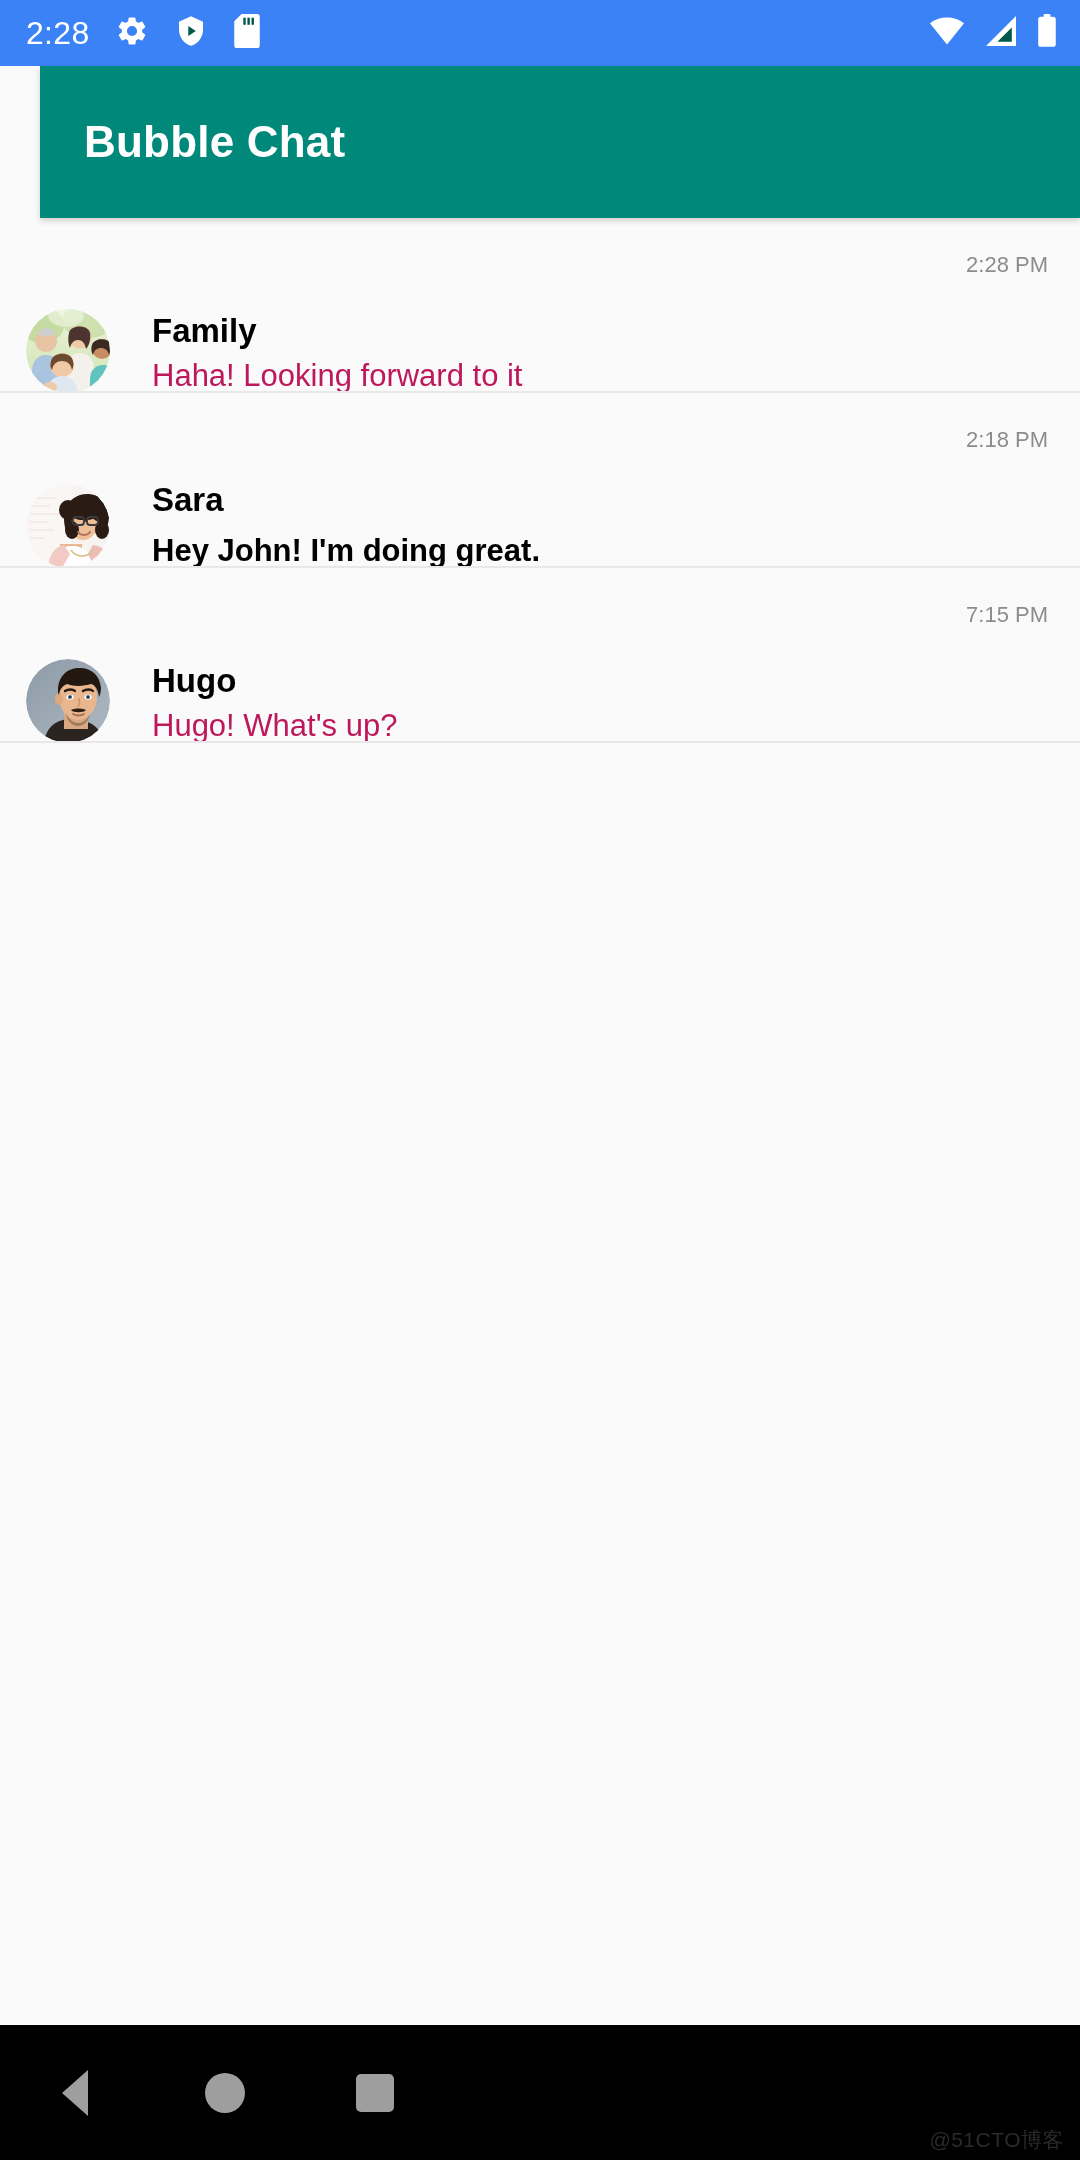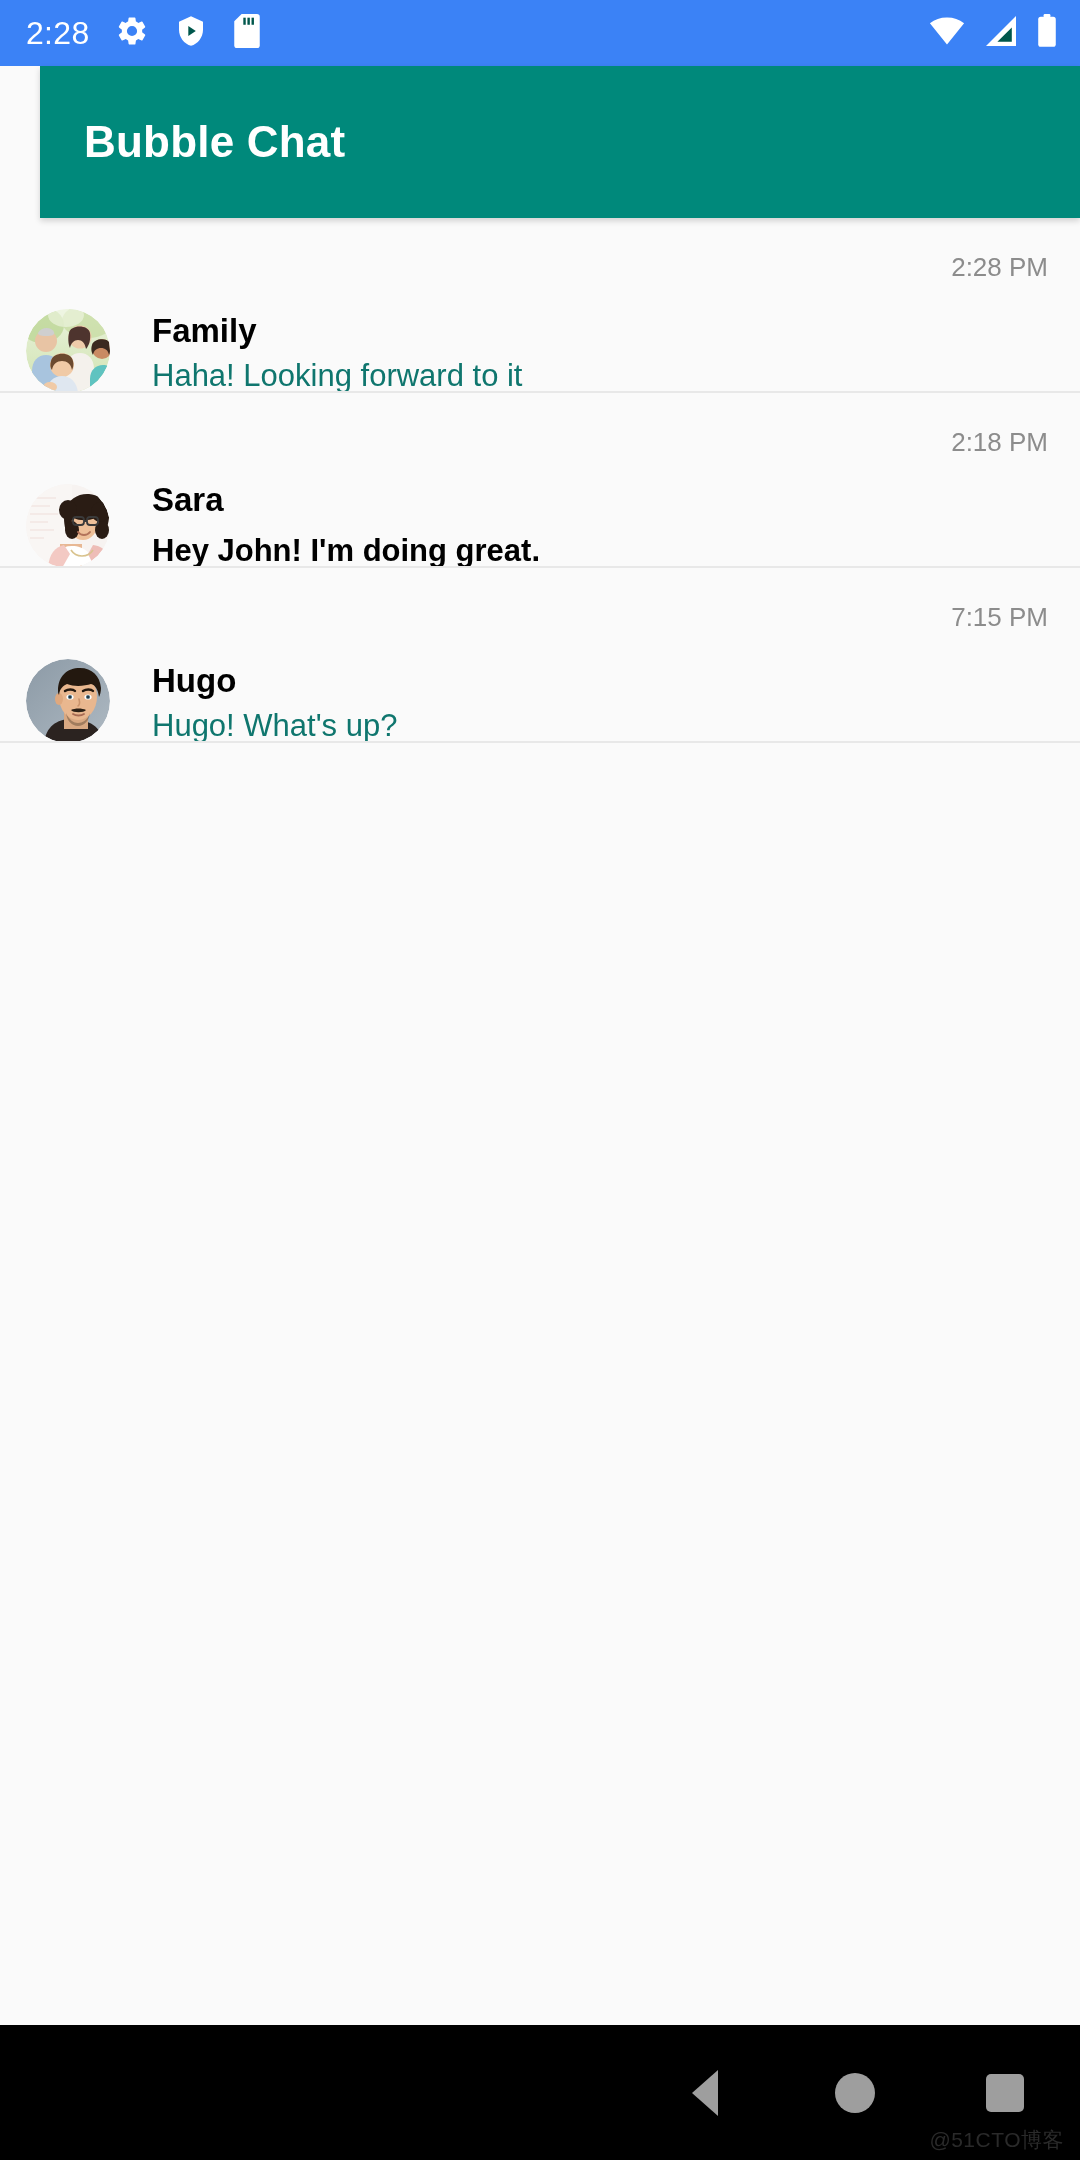--- a/index.html
+++ b/index.html
@@ -89,47 +89,47 @@
   }
   .row-title {
     font-size:33px;
     font-weight:bold;
     color:#000000;
     line-height:1.05;
     white-space:nowrap;
   }
   .row-preview {
     font-size:31px;
-    color:#0f766e;
+    color:#be185d;
     line-height:1.05;
     white-space:nowrap;
     overflow:hidden;
     text-overflow:ellipsis;
   }
   .row-preview.unread {
     color:#000000;
     font-weight:bold;
     margin-top:6px;
   }
   .row-time {
     flex:0 0 auto;
     align-self:flex-start;
     margin-top:34px;
-    font-size:26px;
+    font-size:22px;
     color:#8c8c8c;
     white-space:nowrap;
   }
 
   
   .nav-bar {
     height:135px;
     background:#000000;
     display:flex;
     align-items:center;
-    justify-content:flex-end;
+    justify-content:flex-start;
     flex:0 0 auto;
     position:relative;
   }
   .nav-btn { width:150px; height:135px; display:flex; align-items:center; justify-content:center; }
   .nav-back {
     width:0; height:0;
     border-top:23px solid transparent;
     border-bottom:23px solid transparent;
     border-right:26px solid #9e9e9e;
   }

